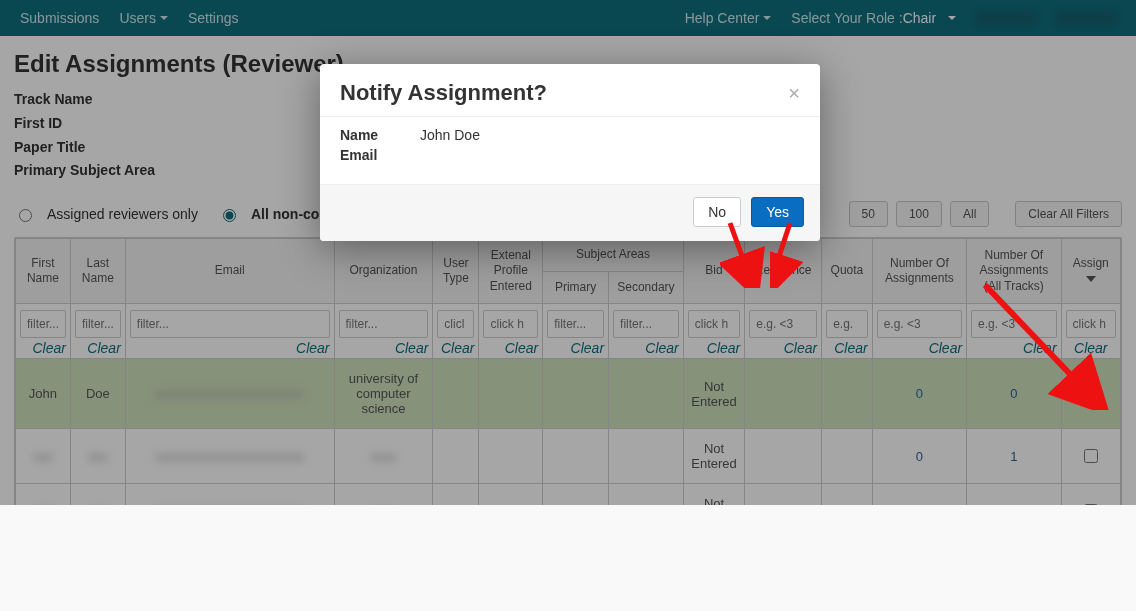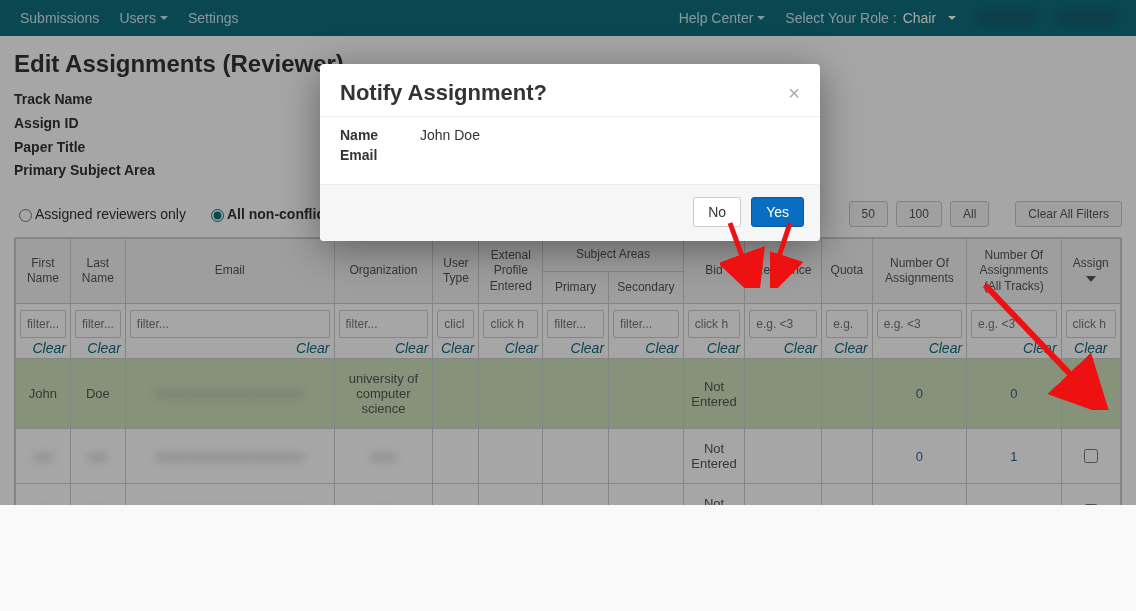--- a/index.html
+++ b/index.html
@@ -2,31 +2,31 @@
 <html><head>
 <meta charset="utf-8">
 <style>
   * { box-sizing: border-box; }
   html, body { margin: 0; padding: 0; font-family: "Helvetica Neue", Arial, sans-serif; font-size: 14px; color: #333; background: #f9f9f9; }
   .app { width: 1136px; height: 505px; position: relative; overflow: hidden; background: #fff; }
   .navbar { height: 36px; background: #0e6d7d; display: flex; align-items: center; padding: 0 20px; color: #cfe8ec; font-size: 14px; justify-content: space-between; }
   .nav-left, .nav-right { display: flex; align-items: center; gap: 20px; }
   .nav-item { cursor: pointer; display: flex; align-items: center; gap: 4px; }
   .caret { display: inline-block; width: 0; height: 0; border-left: 4px solid transparent; border-right: 4px solid transparent; border-top: 4px solid currentColor; }
-  .nav-role { display: flex; align-items: center; gap: 6px; }
+  .nav-role { display: flex; align-items: center; }
   .nav-role-select { color: #fff; font-weight: 500; }
   .nav-blur1, .nav-blur2 { width: 60px; height: 14px; background: #1a5a67; border-radius: 2px; filter: blur(3px); opacity: .6; }
 
   .page { padding: 12px 14px 20px 14px; position: relative; }
   h1.page-title { margin: 2px 0 10px 0; font-size: 24px; font-weight: 700; }
   .meta-list { margin-bottom: 18px; }
   .meta-list div { font-size: 14px; font-weight: 700; line-height: 1.7; }
 
   .filter-bar { display: flex; align-items: center; gap: 20px; margin-bottom: 10px; flex-wrap: wrap; }
-  .radio-opt { display: flex; align-items: center; gap: 0; font-size: 14px; }
+  .radio-opt { display: flex; align-items: center; gap: 12px; font-size: 14px; }
   .radio-opt input { accent-color: #0e6d7d; }
   .filter-right { margin-left: auto; display: flex; align-items: center; gap: 8px; }
   .btn-sm { border: 1px solid #c8c8c8; background: #f6f6f6; color: #555; border-radius: 3px; padding: 5px 12px; font-size: 12px; cursor: pointer; }
 
   
   .table-wrap { border: 1px solid #ccc; border-radius: 2px; background: #3b82f6; width: 100%; overflow: hidden; }
   table { border-collapse: collapse; width: 100%; table-layout: fixed; }
   th, td { border: 1px solid #ccc; font-size: 12px; text-align: center; vertical-align: middle; color: #444; }
   thead th { background: #f3f3f3; padding: 8px 4px; font-weight: 400; color: #555; line-height: 1.3; }
   thead th.group { font-weight: 400; }
@@ -92,21 +92,21 @@
       </span>
       <div class="nav-blur1"></div>
       <div class="nav-blur2"></div>
     </div>
   </div>
 
   <div class="page">
     <h1 class="page-title">Edit Assignments (Reviewer)</h1>
     <div class="meta-list">
       <div>Track Name</div>
-      <div>Assign ID</div>
+      <div>First ID</div>
       <div>Paper Title</div>
       <div>Primary Subject Area</div>
     </div>
 
     <div class="filter-bar">
       <label class="radio-opt">
         <input type="radio" name="scope" style="">
         <span>Assigned reviewers only</span>
       </label>
       <label class="radio-opt">

